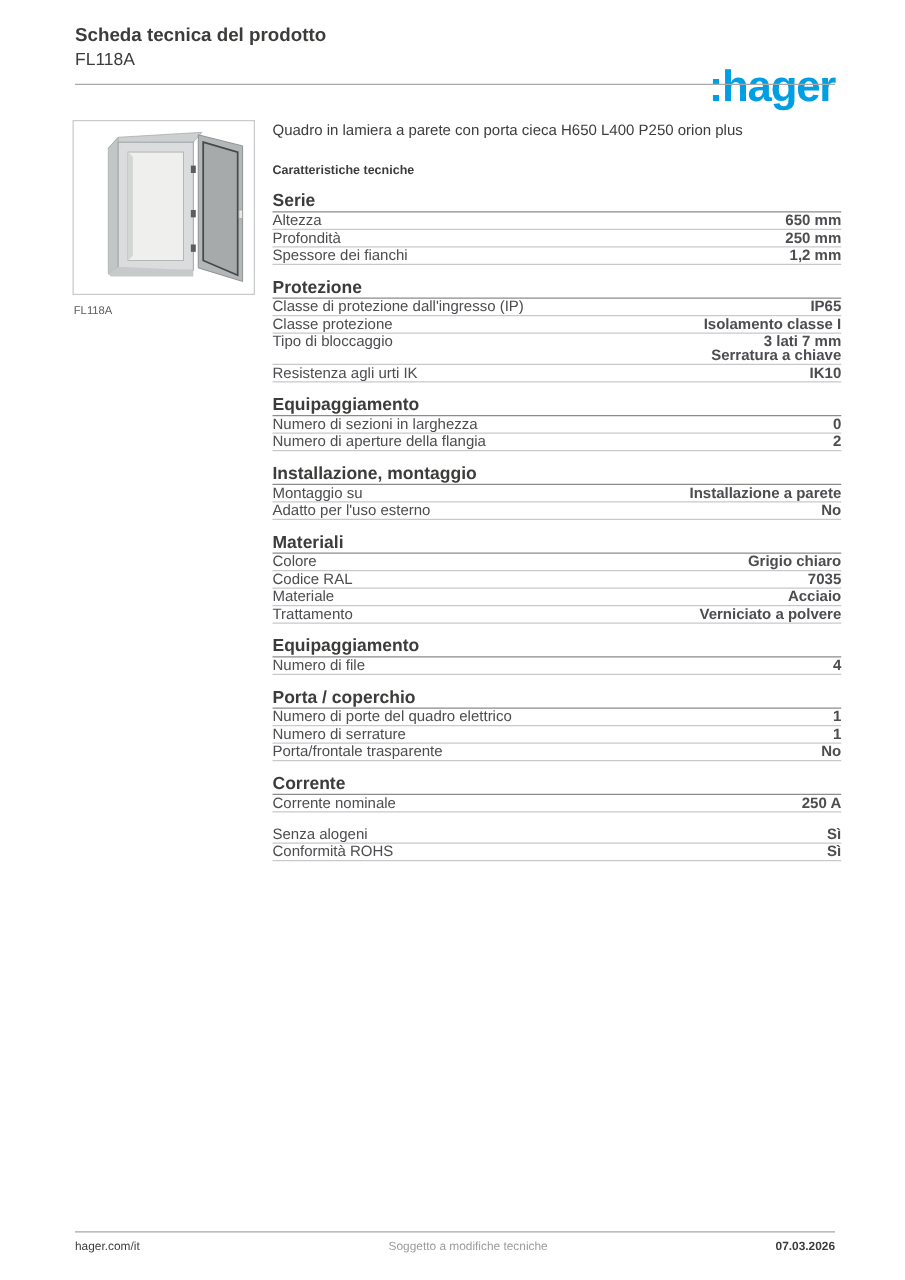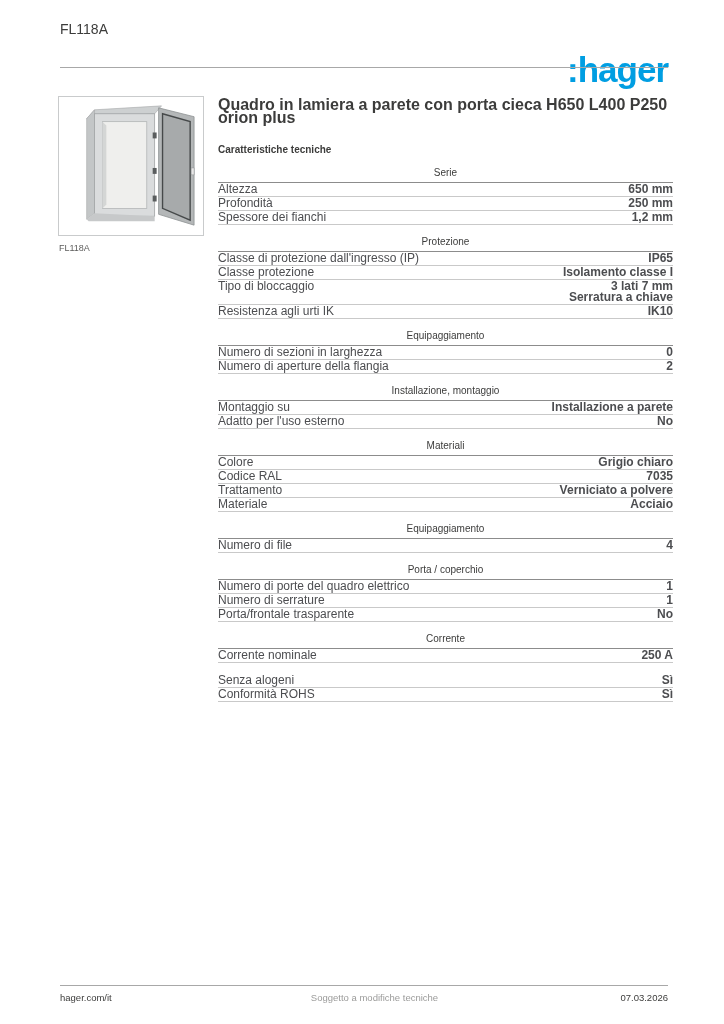--- a/index.html
+++ b/index.html
@@ -24,55 +24,55 @@
     position: absolute; left: 58px; top: 96px;
     width: 146px; height: 140px;
     border: 1px solid #c9cbcc; background: #fff;
     box-sizing: border-box;
   }
   .figure svg { display: block; width: 100%; height: 100%; }
   .figure-caption { position: absolute; left: 59px; top: 243px; font-size: 9px; color: #5c5c5b; }
 
   
   .content { position: absolute; left: 218px; top: 96px; width: 455px; }
-  .description { font-size: 16px; font-weight: bold; color: #3c3c3b; line-height: 13px; padding-top: 2px; }
+  .description { font-size: 12px; font-weight: normal; color: #3c3c3b; line-height: 13px; padding-top: 2px; }
   .tech-heading { font-size: 10px; font-weight: bold; color: #3c3c3b; margin-top: 20px; line-height: 12px; }
 
   .spec-sections { margin-top: 6px; }
   .spec-section { margin-top: 11px; }
   .spec-section-title {
-    font-size: 10px; font-weight: normal; color: #3c3c3b;
+    font-size: 14px; font-weight: bold; color: #3c3c3b;
     line-height: 12px; padding-bottom: 3px;
     border-bottom: 1px solid #8c8c8c;
-    text-align: center;
   }
   .spec-row {
     display: flex; justify-content: space-between; align-items: flex-start;
     font-size: 12px; color: #4c4d50;
     padding: 1px 0 1px 0;
     border-bottom: 1px solid #c9c9c9;
     line-height: 11px;
   }
   .spec-label { text-align: left; white-space: nowrap; }
   .spec-value { text-align: right; font-weight: bold; }
   .spec-value div { line-height: 11px; }
 
   
   .footer-rule { position: absolute; left: 60px; right: 56px; top: 985px; height: 1px; background: #a8a8a8; }
   .footer { position: absolute; left: 60px; right: 56px; top: 992px; font-size: 9.5px; }
   .footer-left  { position: absolute; left: 0; font-weight: normal; color: #3c3c3b; }
   .footer-center{ position: absolute; left: 0; right: 0; text-align: center; color: #9b9b9a; padding-left: 21px; }
-  .footer-right { position: absolute; right: 0; font-weight: normal; color: #3c3c3b; }
+  .footer-right { position: absolute; right: 0; font-weight: bold; color: #3c3c3b; }
 </style>
 </head>
 <body>
 
 <div class="page">
 
   <div class="header">
+    <div class="doc-title">Scheda tecnica del prodotto</div>
     <div class="doc-subtitle">FL118A</div>
     <div class="logo" style="color: rgb(0, 158, 226);">:hager</div>
   </div>
   <div class="header-rule"></div>
 
   <div class="figure">
     <svg viewBox="0 0 146 140">
 
       <polygon points="28,22 36,13 104,9 97,17" fill="#cdd0d1" stroke="#a6a9aa" stroke-width="0.6"></polygon>
 
@@ -188,29 +188,29 @@
               <div>Grigio chiaro</div>
             </div>
           </div>
           <div class="spec-row">
             <div class="spec-label">Codice RAL</div>
             <div class="spec-value">
               <div>7035</div>
             </div>
           </div>
           <div class="spec-row">
+            <div class="spec-label">Materiale</div>
+            <div class="spec-value">
+              <div>Acciaio</div>
+            </div>
+          </div>
+          <div class="spec-row">
             <div class="spec-label">Trattamento</div>
             <div class="spec-value">
               <div>Verniciato a polvere</div>
-            </div>
-          </div>
-          <div class="spec-row">
-            <div class="spec-label">Materiale</div>
-            <div class="spec-value">
-              <div>Acciaio</div>
             </div>
           </div>
         </div>
         <div class="spec-section">
           <div class="spec-section-title">Equipaggiamento</div>
           <div class="spec-row">
             <div class="spec-label">Numero di file</div>
             <div class="spec-value">
               <div>4</div>
             </div>

